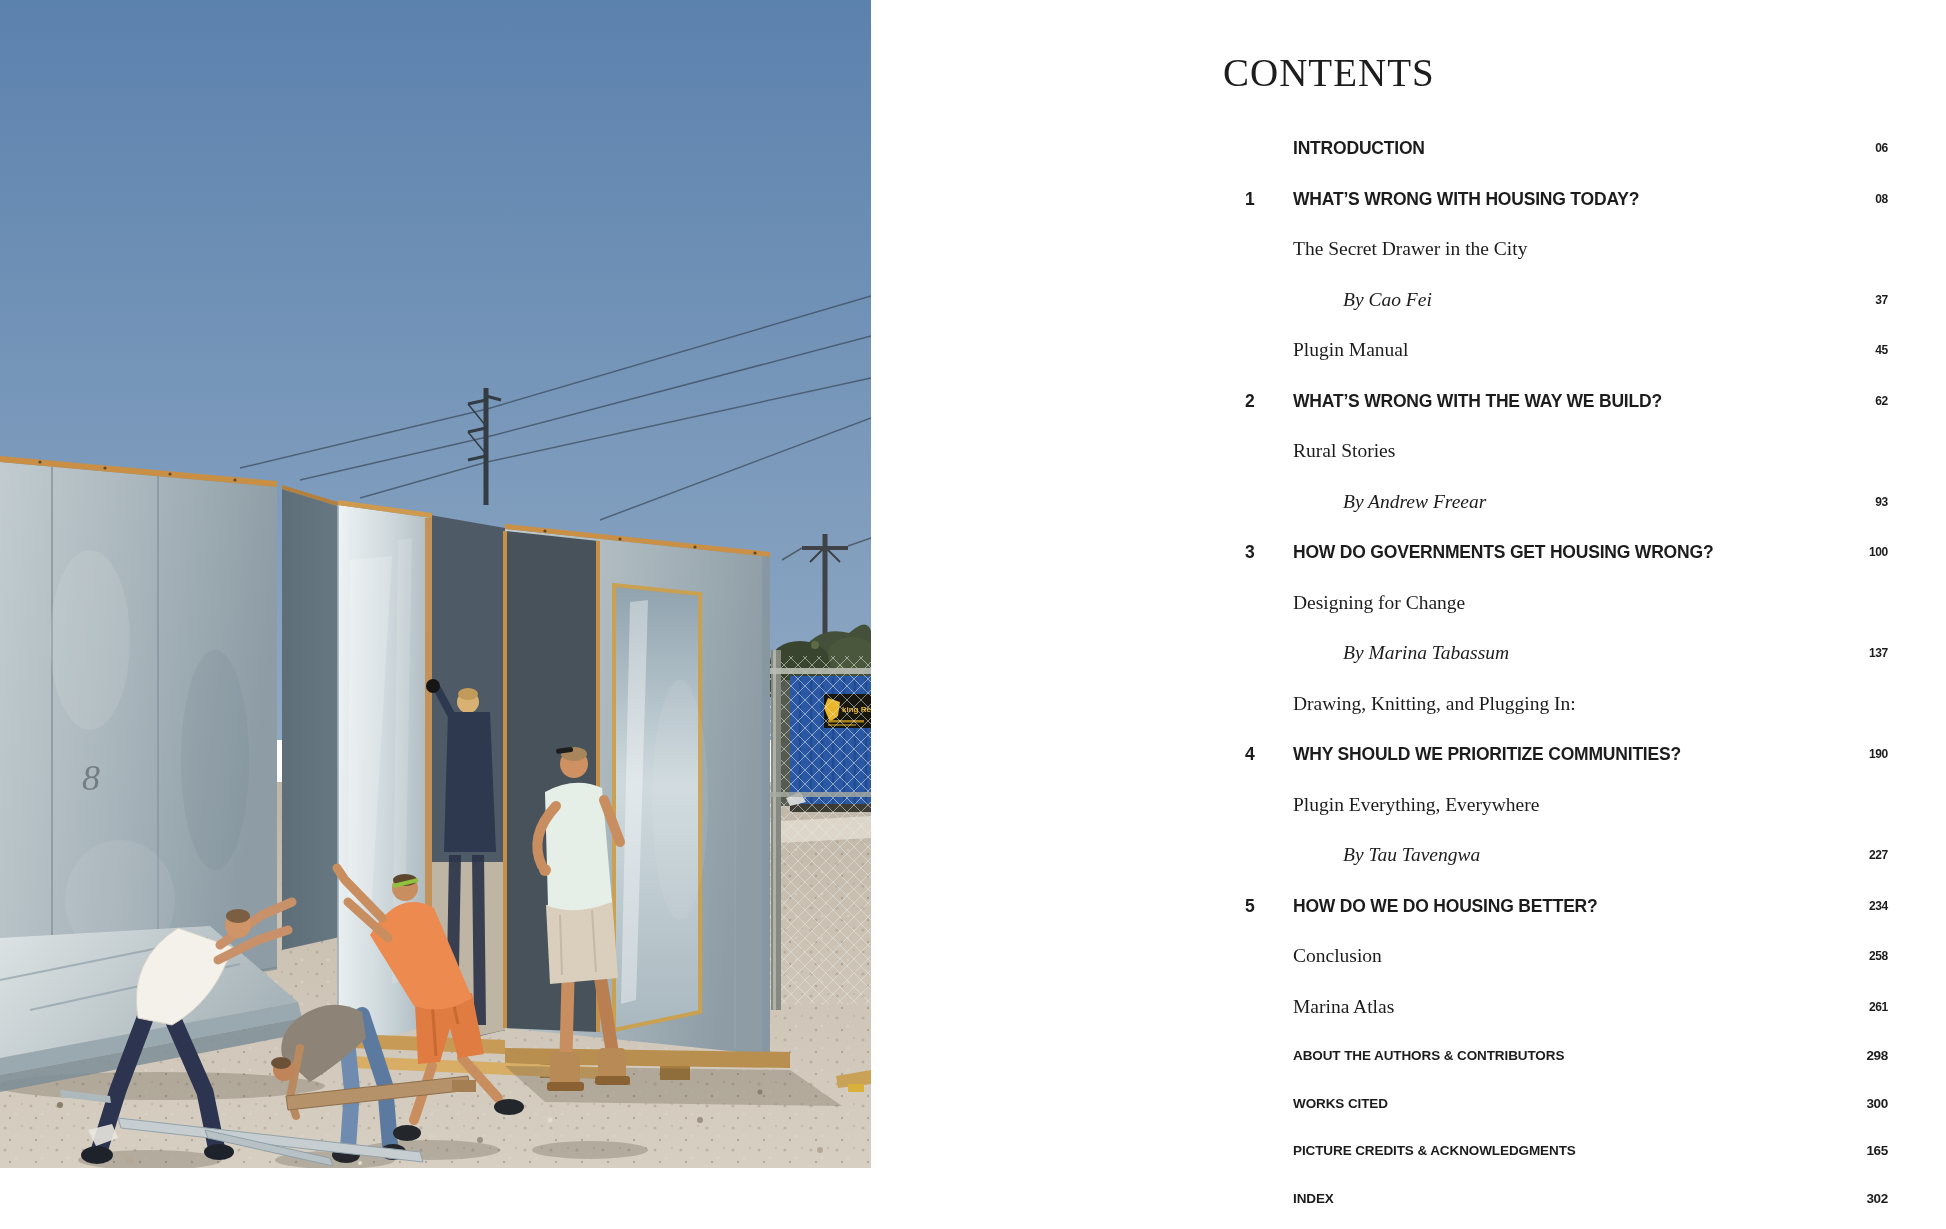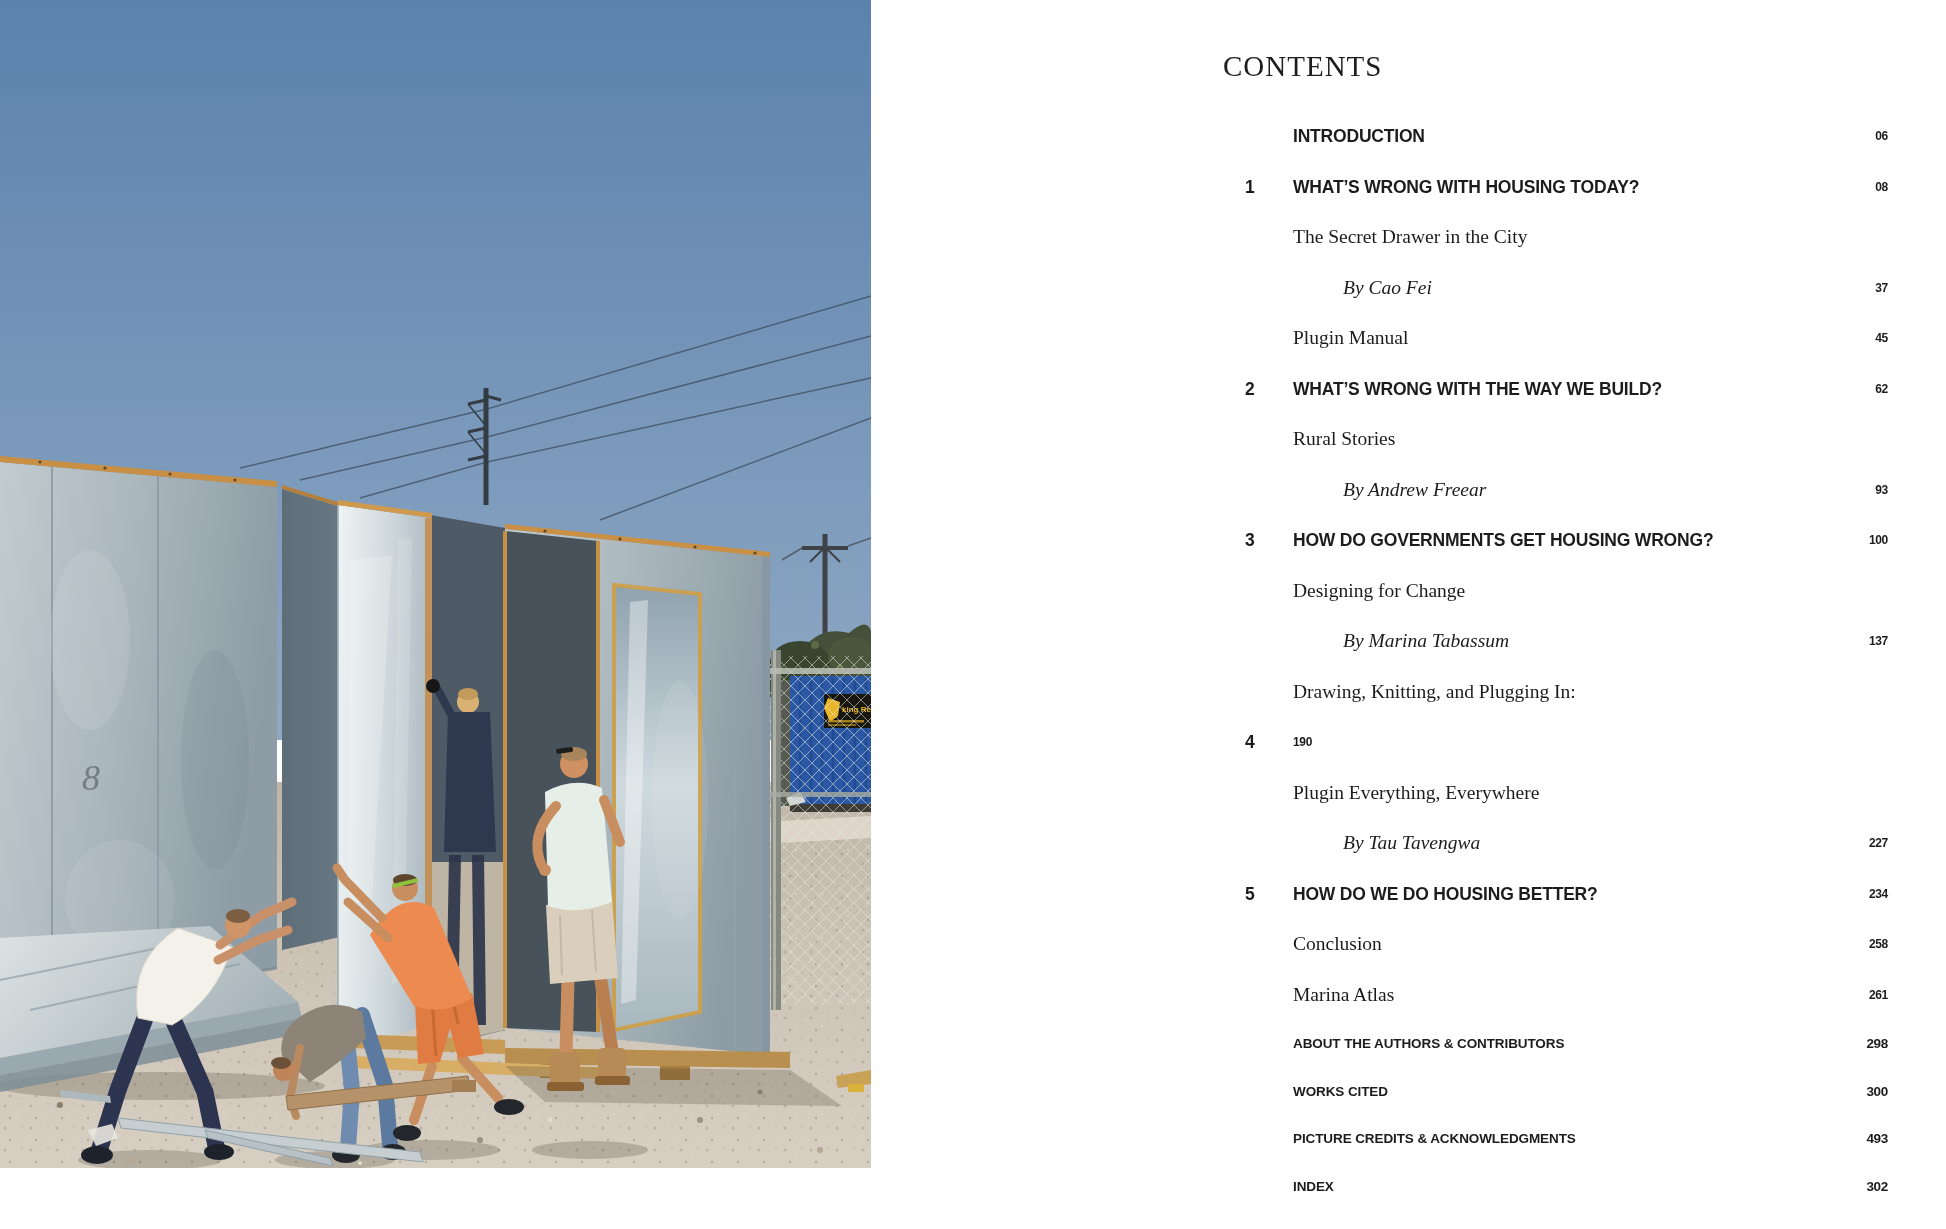--- a/index.html
+++ b/index.html
@@ -6,21 +6,21 @@
   body{width:1946px;height:1229px;position:relative;overflow:hidden;
        font-family:"Liberation Sans",sans-serif;color:#1c1c1c;}
 
   
   .photo{position:absolute;left:0;top:0;width:871px;height:1168px;margin:0;}
   .photo svg{display:block;width:871px;height:1168px;}
 
   
   .toc{position:absolute;left:1223px;top:50px;width:665px;}
   .toc-title{font-family:"Liberation Serif",serif;font-weight:400;
-             font-size:29px;letter-spacing:1px;margin:0 0 42px 0;color:#1d1d1d;}
+             font-size:39px;letter-spacing:1px;margin:0 0 42px 0;color:#1d1d1d;}
   .sec{margin-top:24px;}
   .sec.first{margin-top:0;}
   .row{display:flex;align-items:flex-end;line-height:22.5px;padding-left:22px;margin-top:28px;}
   .row .num{flex:none;width:48px;font-weight:700;font-size:17.5px;letter-spacing:-0.3px;}
   .row .text{flex:1;min-width:0;}
   .row .pg{flex:none;font-weight:700;font-size:12px;letter-spacing:-0.3px;}
   .row.h .text{font-weight:700;font-size:17.5px;letter-spacing:-0.2px;}
   .row.serif .text{font-family:"Liberation Serif",serif;font-size:19.5px;}
   .row.byline .text{font-family:"Liberation Serif",serif;font-style:italic;
                     font-size:19.5px;padding-left:50px;}
@@ -374,20 +374,21 @@
     <div class="row serif">
       <span class="num"></span>
       <span class="text">Drawing, Knitting, and Plugging In:</span>
       <span class="pg"></span>
     </div>
   </div>
 
   <div class="sec">
     <div class="row h">
       <span class="num">4</span>
+      <span class="text">WHY SHOULD WE PRIORITIZE COMMUNITIES?</span>
       <span class="pg">190</span>
     </div>
     <div class="row serif">
       <span class="num"></span>
       <span class="text">Plugin Everything, Everywhere</span>
       <span class="pg"></span>
     </div>
     <div class="row byline">
       <span class="num"></span>
       <span class="text">By Tau Tavengwa</span>
@@ -420,21 +421,21 @@
       <span class="pg">298</span>
     </div>
     <div class="row">
       <span class="num"></span>
       <span class="text">WORKS CITED</span>
       <span class="pg">300</span>
     </div>
     <div class="row">
       <span class="num"></span>
       <span class="text">PICTURE CREDITS &amp; ACKNOWLEDGMENTS</span>
-      <span class="pg">493</span>
+      <span class="pg">165</span>
     </div>
     <div class="row">
       <span class="num"></span>
       <span class="text">INDEX</span>
       <span class="pg">302</span>
     </div>
   </div>
 </section>
 
 </body></html>

